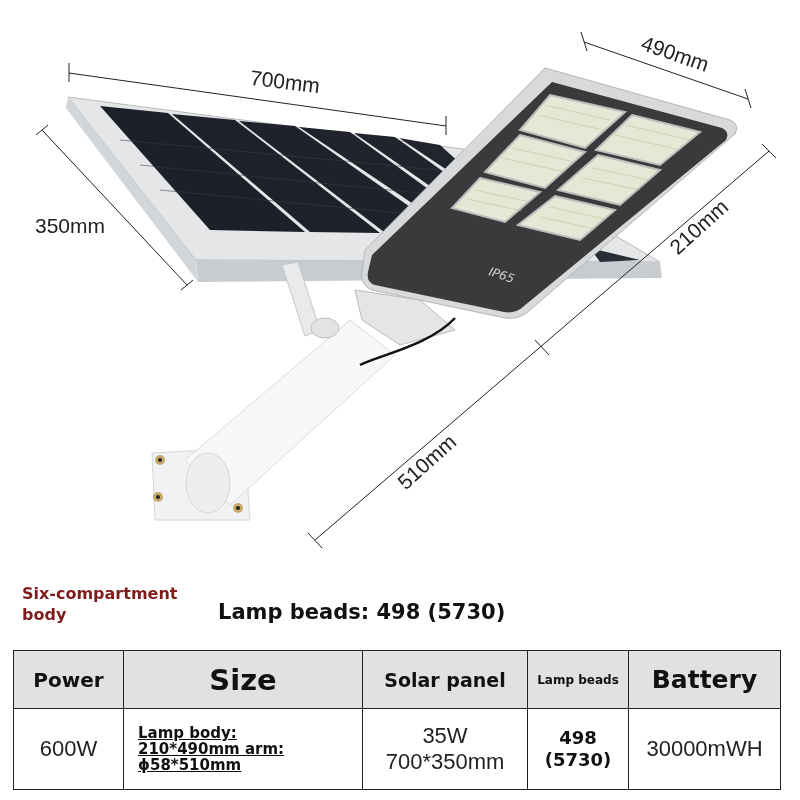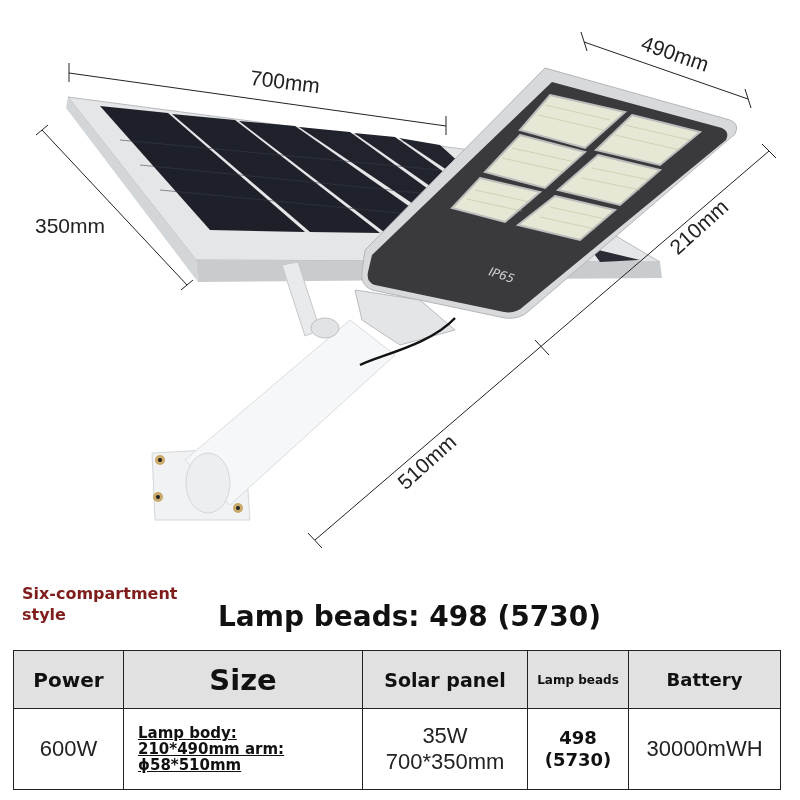--- a/index.html
+++ b/index.html
@@ -3,32 +3,32 @@
 <meta charset="utf-8">
 <style>
   html, body { margin: 0; padding: 0; background: #ffffff; }
   body { width: 800px; height: 800px; position: relative; overflow: hidden;
          font-family: "DejaVu Sans", sans-serif; color: #111; }
   .dim { position: absolute; font-family: "Liberation Sans", sans-serif; font-size: 21px;
          color: #222; white-space: nowrap; transform-origin: center center; }
   svg.art { position: absolute; left: 0; top: 0; }
   .title-left { position: absolute; left: 22px; top: 583px; font-size: 16px; font-weight: bold;
                 line-height: 21px; color: #7f1d1d; }
-  .title-main { position: absolute; left: 218px; top: 600px; font-size: 28px; font-weight: bold;
+  .title-main { position: absolute; left: 218px; top: 600px; font-size: 21px; font-weight: bold;
                 color: #111; white-space: nowrap; }
   table.spec { position: absolute; left: 13px; top: 650px; width: 767px; border-collapse: collapse;
                table-layout: fixed; }
   table.spec td, table.spec th { border: 1.5px solid #222; text-align: center; padding: 0; }
   table.spec thead th { background: #e1e1e1; height: 57px; font-weight: bold; color: #111; }
   table.spec tbody td { background: #fff; height: 80px; }
   .h-power { font-size: 20px; }
   .h-size { font-size: 29px; }
   .h-solar { font-size: 19px; }
   .h-beads { font-size: 12px; }
-  .h-batt { font-size: 18px; }
+  .h-batt { font-size: 25px; }
   .v-power { font-family: "Liberation Sans", sans-serif; font-size: 22px; color: #222; }
   .v-size { font-size: 15px; font-weight: bold; text-align: left !important; padding-left: 14px !important;
             line-height: 16px; text-decoration: underline; }
   .v-size span { display: block; }
   .v-solar { font-family: "Liberation Sans", sans-serif; font-size: 22px; color: #222; line-height: 26px; }
   .v-solar span, .v-beads span { display: block; }
   .v-beads { font-size: 18px; font-weight: bold; line-height: 22px; }
   .v-batt { font-family: Liberation Sans, sans-serif; font-size: 22px; color: #222; }
 </style>
 </head>
@@ -121,21 +121,21 @@
 </svg>
 
 <div class="dim" style="left:250px; top:70px; transform: rotate(7deg);">700mm</div>
 <div class="dim" style="left:35px; top:214px;">350mm</div>
 <div class="dim" style="left:640px; top:42px; transform: rotate(19deg);">490mm</div>
 <div class="dim" style="left:664px; top:215px; transform: rotate(-42deg);">210mm</div>
 <div class="dim" style="left:392px; top:450px; transform: rotate(-42deg);">510mm</div>
 
 <div class="title-left">
   <div>Six-compartment</div>
-  <div>style</div>
+  <div>body</div>
 </div>
 <div class="title-main">Lamp beads: 498 (5730)</div>
 
 <table class="spec">
   <colgroup>
     <col style="width:110px">
       <col style="width:239px">
       <col style="width:165px">
       <col style="width:101px">
       <col style="width:152px">

